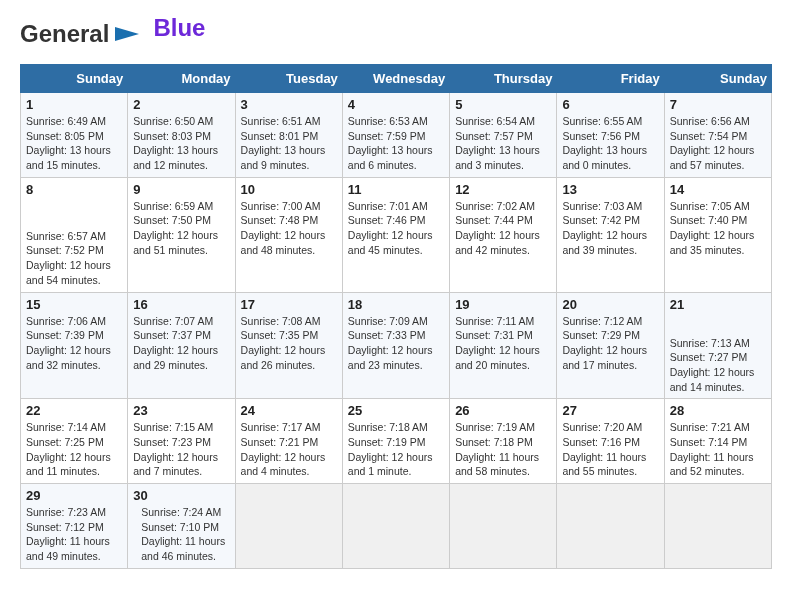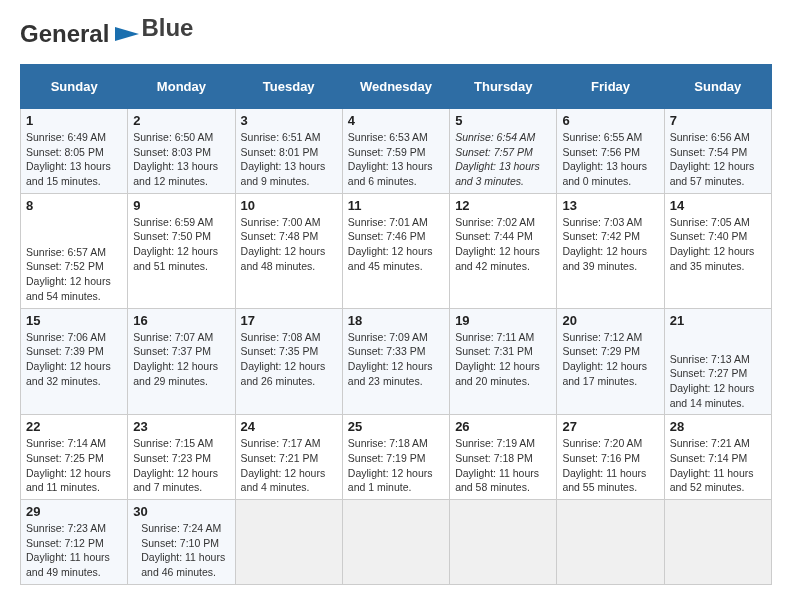--- a/index.html
+++ b/index.html
@@ -38,22 +38,22 @@
       color: #555;
     }
     table {
       width: 100%;
       border-collapse: collapse;
       font-size: 11px;
     }
     thead tr th {
       background-color: #2e6da4;
       color: #fff;
-      padding: 14px 4px;
-      text-align: center;
+      padding: 6px 4px;
+      text-align: right;
       font-size: 13px;
       font-weight: bold;
       border: 1px solid #2e6da4;
     }
     tbody tr td {
       border: 1px solid #ccc;
       vertical-align: top;
       padding: 4px 5px;
       width: 107px;
       min-height: 80px;
@@ -84,21 +84,21 @@
 <body>
 
 <div class="header">
   <div class="logo">
     <div class="logo-line">
       <span style="font-size:24px;font-weight:bold;color:#333;">General</span>
       <svg width="28" height="22" viewBox="0 0 28 22" style="margin-left:2px;">
         <polygon points="4,4 28,11 4,18" fill="#1a6faf"></polygon>
       </svg>
     </div>
-    <span style="font-size:24px;font-weight:bold;color:#404040;margin-top:-6px;margin-left:2px;">Blue</span>
+    <span style="font-size:24px;font-weight:bold;color:#6d28d9;margin-top:-6px;margin-left:14px;">Blue</span>
   </div>
   <div class="title-block">
     <div class="month-title"></div>
     <div class="subtitle"></div>
   </div>
 </div>
 
 <table>
   <thead>
     <tr id="header-row">
@@ -136,21 +136,21 @@
         </td>
         <td>
           <span class="day-num">4</span>
           <div class="day-info" style="white-space: pre-line;">Sunrise: 6:53 AM
 Sunset: 7:59 PM
 Daylight: 13 hours
 and 6 minutes.</div>
         </td>
         <td>
           <span class="day-num">5</span>
-          <div class="day-info" style="white-space: pre-line; font-style: italic;">Sunrise: 6:54 AM
+          <div class="day-info" style="white-space: pre-line;">Sunrise: 6:54 AM
 Sunset: 7:57 PM
 Daylight: 13 hours
 and 3 minutes.</div>
         </td>
         <td>
           <span class="day-num">6</span>
           <div class="day-info" style="white-space: pre-line;">Sunrise: 6:55 AM
 Sunset: 7:56 PM
 Daylight: 13 hours
 and 0 minutes.</div>

